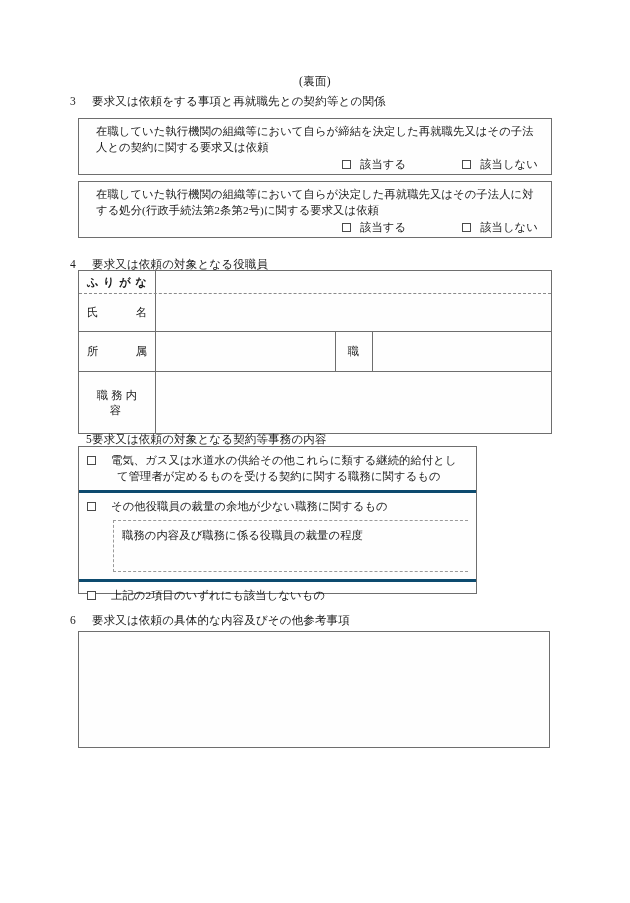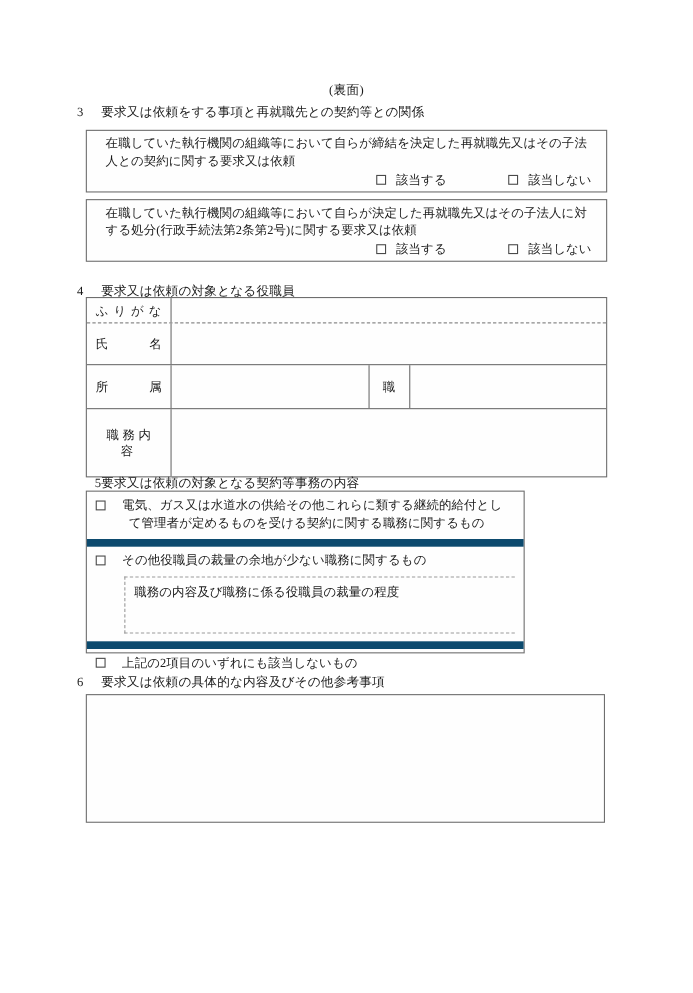--- a/index.html
+++ b/index.html
@@ -125,34 +125,34 @@
     box-sizing: border-box;
     width: 38px;
     flex: 0 0 38px;
     border-left: 1px solid #6e6e6e;
     border-right: 1px solid #6e6e6e;
     display: flex;
     align-items: center;
     justify-content: center;
   }
 
-  .h-furigana { height: 22px; }
+  .h-furigana { height: 22px; font-weight: bold; }
   .h-name     { height: 38px; }
   .h-affil    { height: 40px; }
   .h-duty     { height: 62px; }
 
   
   .chk-row {
     box-sizing: border-box;
     padding: 5px 8px 5px 8px;
     font-size: 11.3px;
     line-height: 1.45;
     letter-spacing: 0.1px;
   }
-  .chk-row + .chk-row { border-top: 7px solid #0c4a6e; }
+  .chk-row + .chk-row { border-top: 3px solid #0c4a6e; }
   .chk-line {
     display: block;
     padding-left: 30px;
     text-indent: -30px;
   }
   .chk-line .cb { margin-right: 15px; }
 
   .subbox {
     box-sizing: border-box;
     margin: 6px 0 2px 26px;

